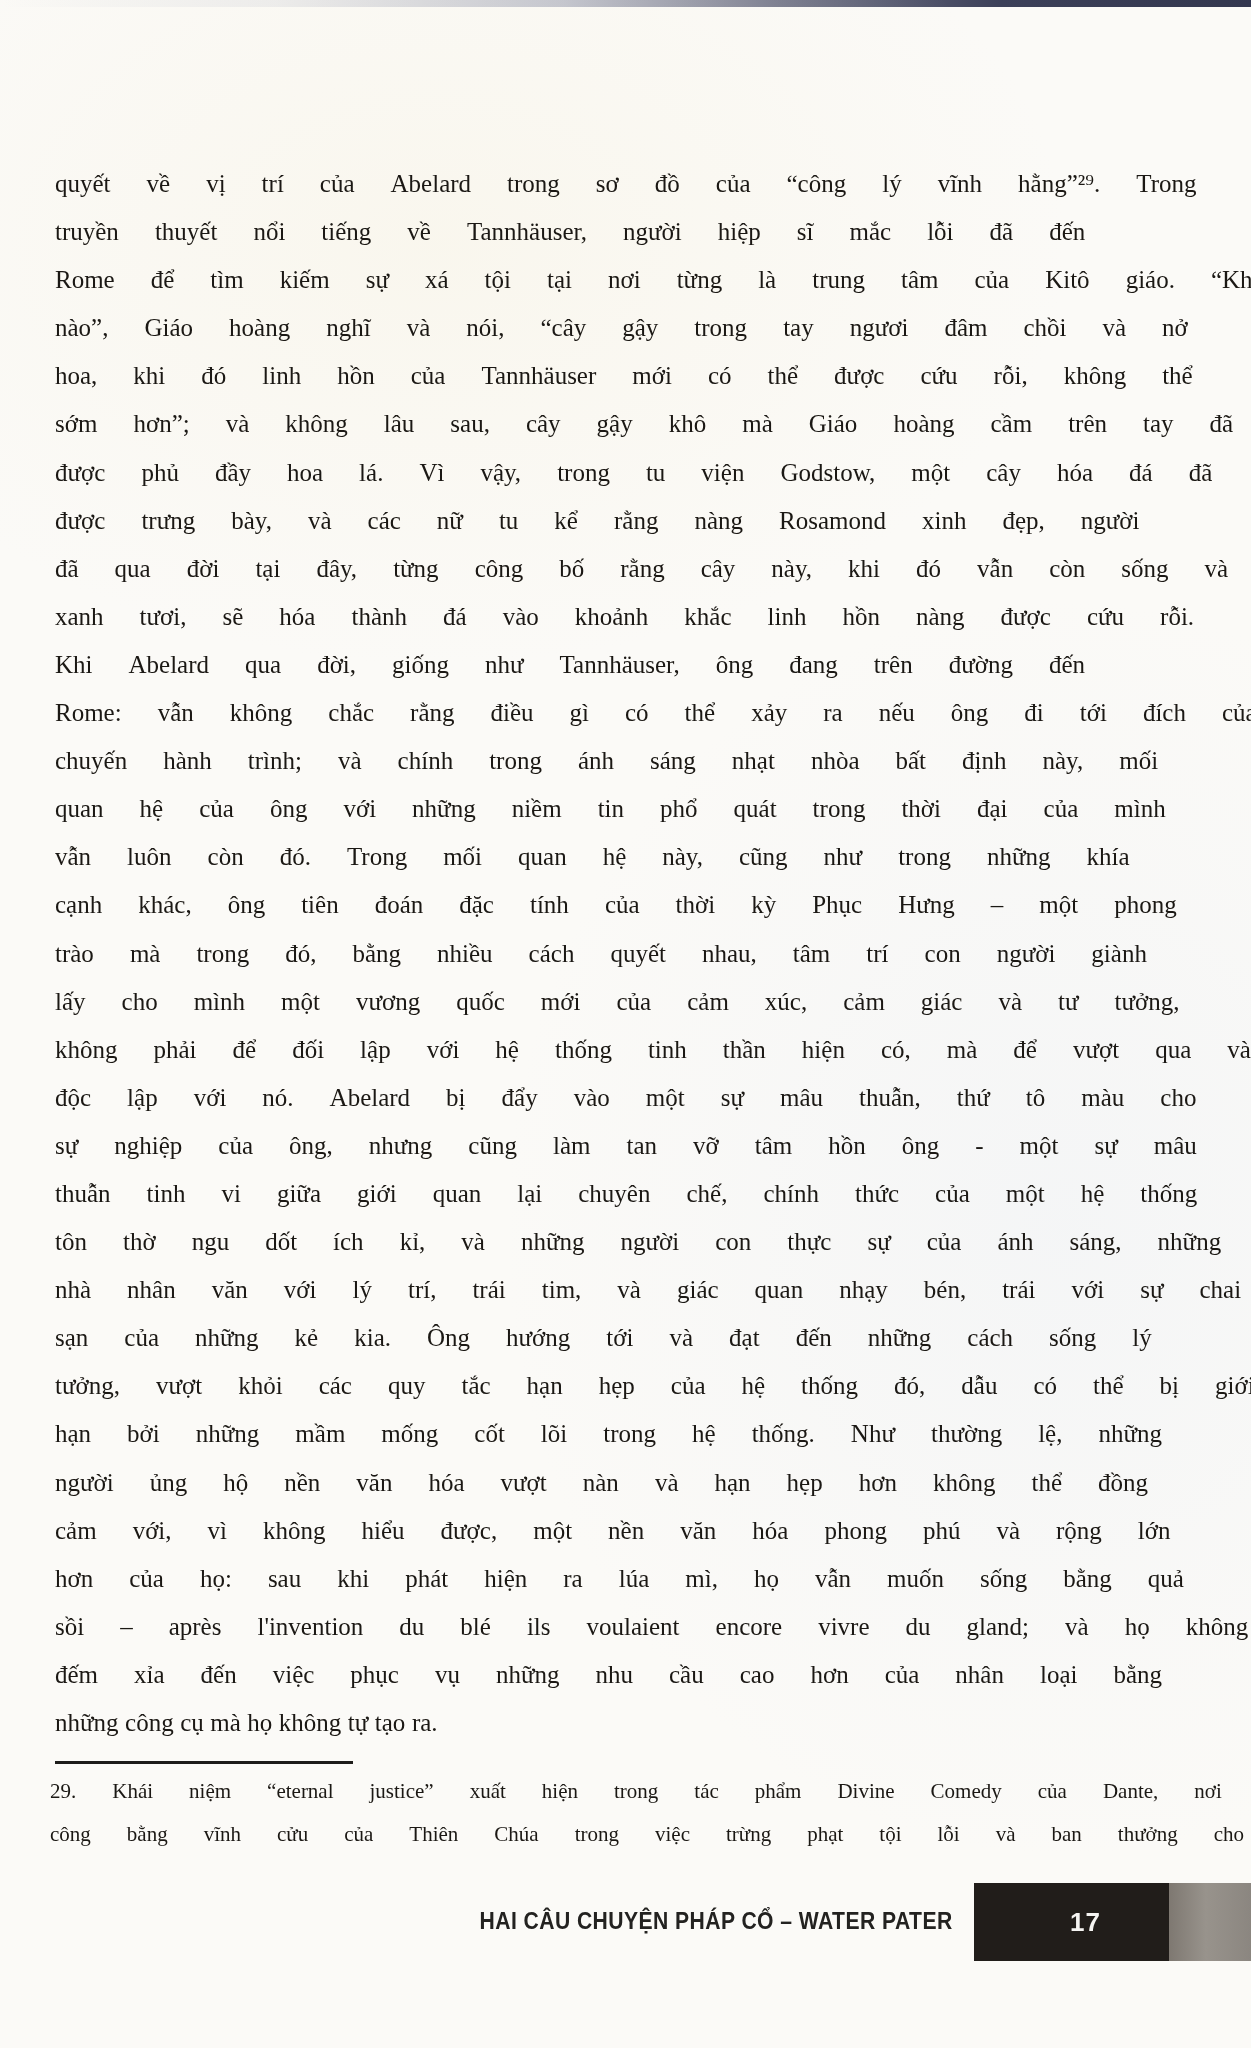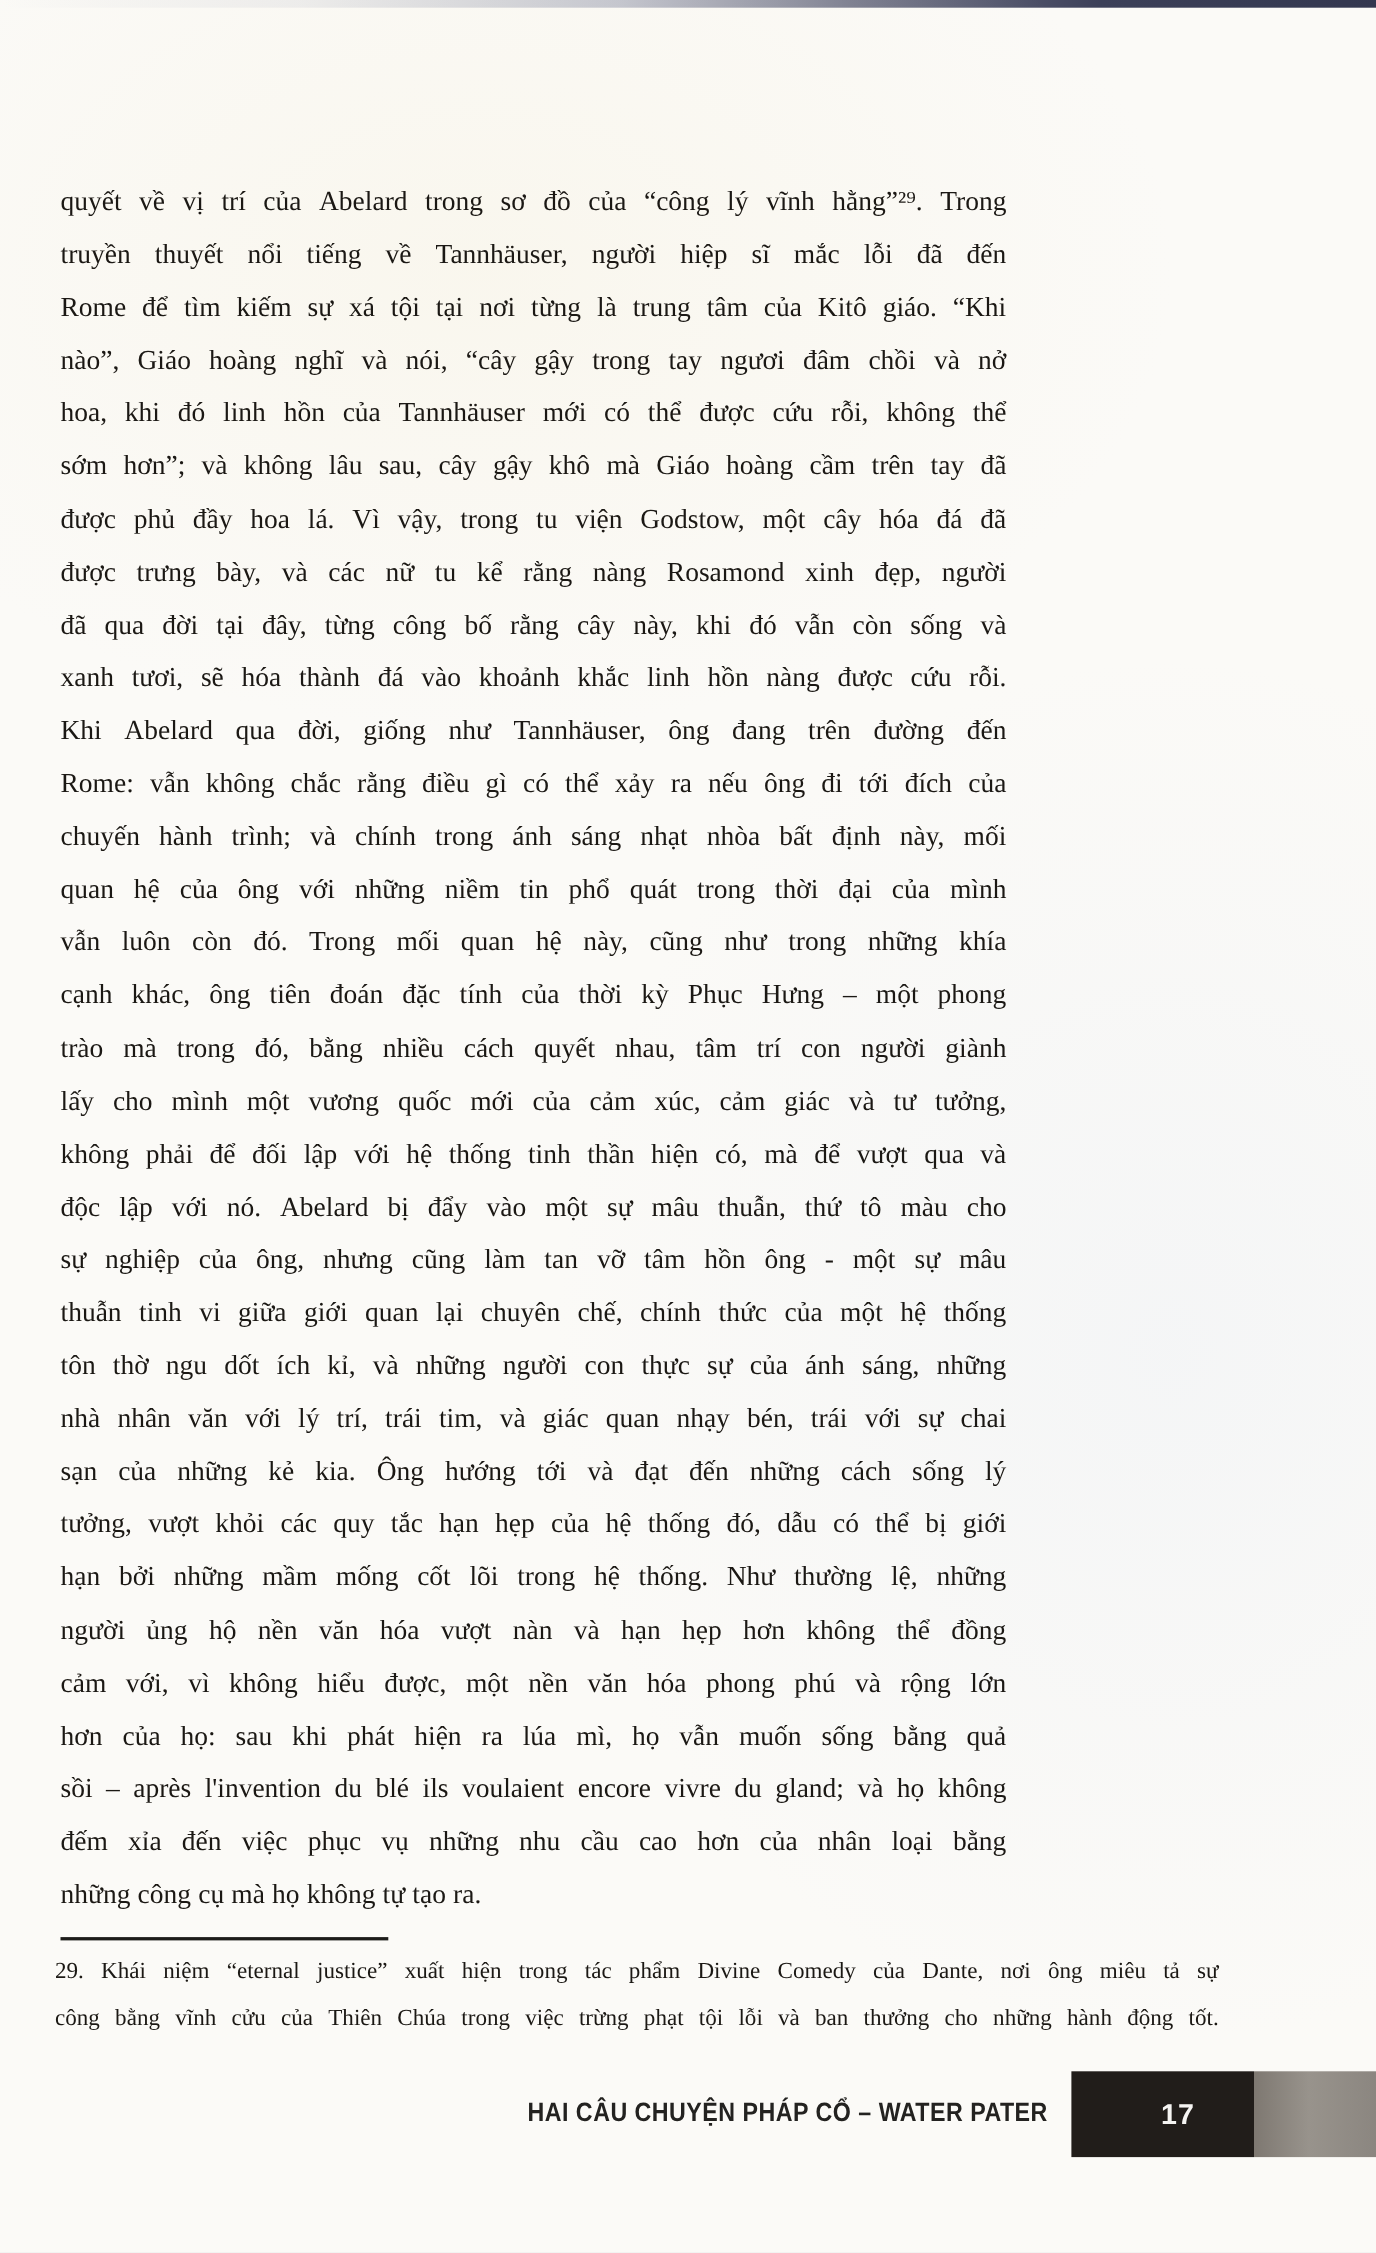--- a/index.html
+++ b/index.html
@@ -36,41 +36,42 @@
   .body-text .text-line span { line-height:48.1px; }
   .footnote {
     position:absolute; left:50px; top:1770px; width:1058px;
     font-size:21px;
     text-align:right;
   }
   .footnote .text-line span { line-height:43px; }
   .text-line {
     display:flex; flex-wrap:nowrap; justify-content:space-between;
     white-space:nowrap;
+    gap:36px;
   }
   .text-line.last { justify-content:flex-start; column-gap:0.26em; }
   .italic { }
   .footnote-rule {
     position:absolute; left:55px; top:1761px; width:298px; height:3px;
     background:#1d1c1a;
   }
   .running-title {
     position:absolute; right:298px; top:1899px;
     font-family:"Liberation Sans", sans-serif;
     font-weight:700; font-size:24px; letter-spacing:0.5px;
     line-height:44px; white-space:nowrap;
     color:#232220;
     transform:scaleX(0.88); transform-origin:100% 50%;
   }
   .page-number-box {
     position:absolute; left:974px; top:1883px; width:277px; height:78px;
     display:flex; flex-wrap:nowrap;
   }
   .box-dark {
-    width:166px; height:100%;
+    width:195px; height:100%;
     background:var(--boxdark,#211d1a);
     color:#f5f4f2;
     display:flex; align-items:center; justify-content:center;
     padding-left:28px; box-sizing:border-box;
     font-family:"Liberation Sans", sans-serif;
     font-weight:700; font-size:26px; letter-spacing:1px;
   }
   .box-edge {
     flex:1; height:100%;
     background:linear-gradient(to right, #7e7871, var(--boxlight,#98938c) 45%, #8b8680 100%);

